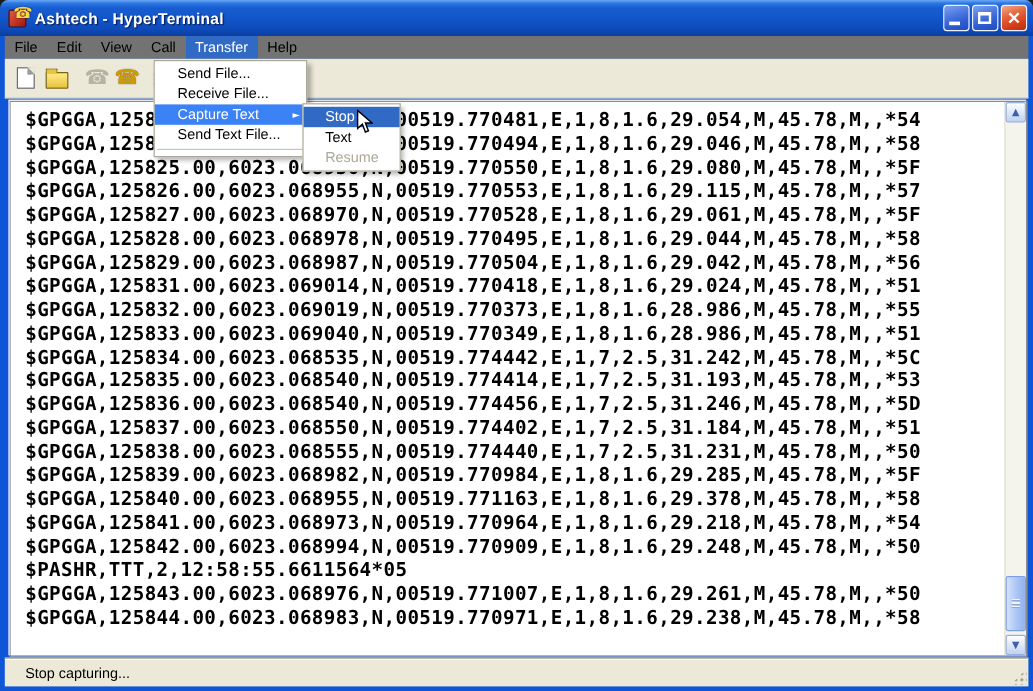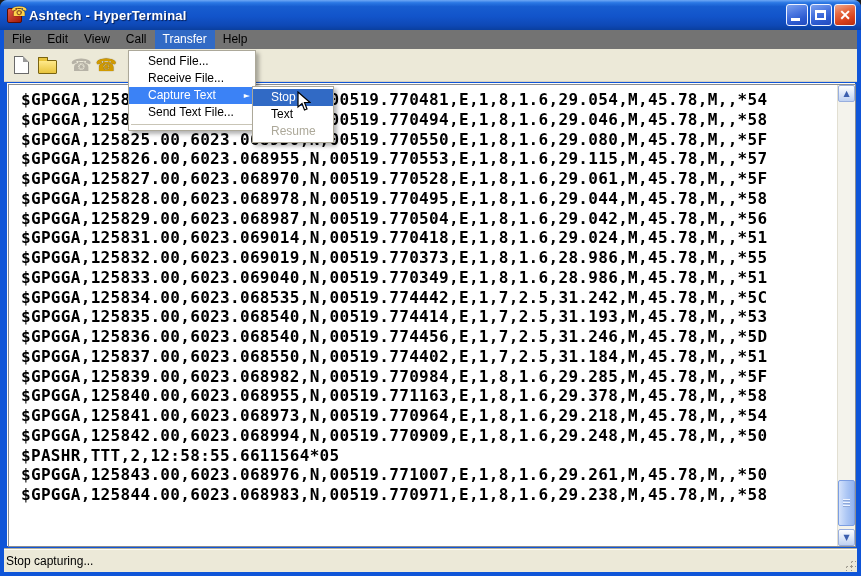--- a/index.html
+++ b/index.html
@@ -48,21 +48,21 @@
     background:linear-gradient(180deg,#fefefe,#dbe6f8 55%,#c0d2f2);border:1px solid #98aede;border-radius:2px;
     color:#3c5fae;font-size:8px;display:flex;align-items:center;justify-content:center;font-family:"DejaVu Sans",sans-serif;}
   .sb-up{top:0;} .sb-down{bottom:0;}
   .sb-thumb{position:absolute;left:0;bottom:20px;width:17px;height:46px;box-sizing:border-box;border-radius:2px;
     background:linear-gradient(90deg,#d4e2fb,#aec8f5 50%,#91b2ee);border:1px solid #7c9ee2;}
   .sb-thumb::after{content:"";position:absolute;left:4px;top:18px;width:7px;height:8px;
     background:repeating-linear-gradient(180deg,#eef4ff 0 1px,#8fa8d8 1px 2px,transparent 2px 3px);}
   
   .statusbar{position:absolute;left:4px;right:4px;bottom:4px;height:24px;background:#ece9d8;
     border-top:1px solid #b4b09e;box-shadow:inset 0 1px 0 #fdfcf5;display:flex;align-items:center;
-    padding-left:2px;box-sizing:border-box;font-size:12px;color:#000;}
+    padding-left:17px;box-sizing:border-box;font-size:12px;color:#000;}
   .grip{position:absolute;right:1px;bottom:1px;width:14px;height:14px;
     background-image:radial-gradient(#9a968a 1.2px,transparent 1.4px);background-size:5px 5px;background-position:2px 2px;
     clip-path:polygon(100% 0,100% 100%,0 100%);}
   
   .dropdown{position:absolute;left:128px;top:50px;width:128px;background:#fff;border:1px solid #aca899;
     box-shadow:3px 3px 4px rgba(0,0,0,.3);padding:2px 0;z-index:5;font-size:12px;color:#000;box-sizing:border-box;}
   .dd-item{height:17px;line-height:17px;padding-left:19px;position:relative;white-space:nowrap;}
   .dd-item.hl{background:#3b82f6;color:#fff;}
   .dd-sep{height:1px;background:#c9c5b6;margin:3px 2px;}
   .dd-arrow{position:absolute;right:5px;top:0;font-size:8px;font-family:"DejaVu Sans",sans-serif;}
@@ -133,20 +133,21 @@
         <div class="tline">$GPGGA,125827.00,6023.068970,N,00519.770528,E,1,8,1.6,29.061,M,45.78,M,,*5F</div>
         <div class="tline">$GPGGA,125828.00,6023.068978,N,00519.770495,E,1,8,1.6,29.044,M,45.78,M,,*58</div>
         <div class="tline">$GPGGA,125829.00,6023.068987,N,00519.770504,E,1,8,1.6,29.042,M,45.78,M,,*56</div>
         <div class="tline">$GPGGA,125831.00,6023.069014,N,00519.770418,E,1,8,1.6,29.024,M,45.78,M,,*51</div>
         <div class="tline">$GPGGA,125832.00,6023.069019,N,00519.770373,E,1,8,1.6,28.986,M,45.78,M,,*55</div>
         <div class="tline">$GPGGA,125833.00,6023.069040,N,00519.770349,E,1,8,1.6,28.986,M,45.78,M,,*51</div>
         <div class="tline">$GPGGA,125834.00,6023.068535,N,00519.774442,E,1,7,2.5,31.242,M,45.78,M,,*5C</div>
         <div class="tline">$GPGGA,125835.00,6023.068540,N,00519.774414,E,1,7,2.5,31.193,M,45.78,M,,*53</div>
         <div class="tline">$GPGGA,125836.00,6023.068540,N,00519.774456,E,1,7,2.5,31.246,M,45.78,M,,*5D</div>
         <div class="tline">$GPGGA,125837.00,6023.068550,N,00519.774402,E,1,7,2.5,31.184,M,45.78,M,,*51</div>
+        <div class="tline">$GPGGA,125838.00,6023.068555,N,00519.774440,E,1,7,2.5,31.231,M,45.78,M,,*50</div>
         <div class="tline">$GPGGA,125839.00,6023.068982,N,00519.770984,E,1,8,1.6,29.285,M,45.78,M,,*5F</div>
         <div class="tline">$GPGGA,125840.00,6023.068955,N,00519.771163,E,1,8,1.6,29.378,M,45.78,M,,*58</div>
         <div class="tline">$GPGGA,125841.00,6023.068973,N,00519.770964,E,1,8,1.6,29.218,M,45.78,M,,*54</div>
         <div class="tline">$GPGGA,125842.00,6023.068994,N,00519.770909,E,1,8,1.6,29.248,M,45.78,M,,*50</div>
         <div class="tline">$PASHR,TTT,2,12:58:55.6611564*05</div>
         <div class="tline">$GPGGA,125843.00,6023.068976,N,00519.771007,E,1,8,1.6,29.261,M,45.78,M,,*50</div>
         <div class="tline">$GPGGA,125844.00,6023.068983,N,00519.770971,E,1,8,1.6,29.238,M,45.78,M,,*58</div>
       </div>
     <div class="vscroll">
       <div class="sb-btn sb-up">▲</div>

